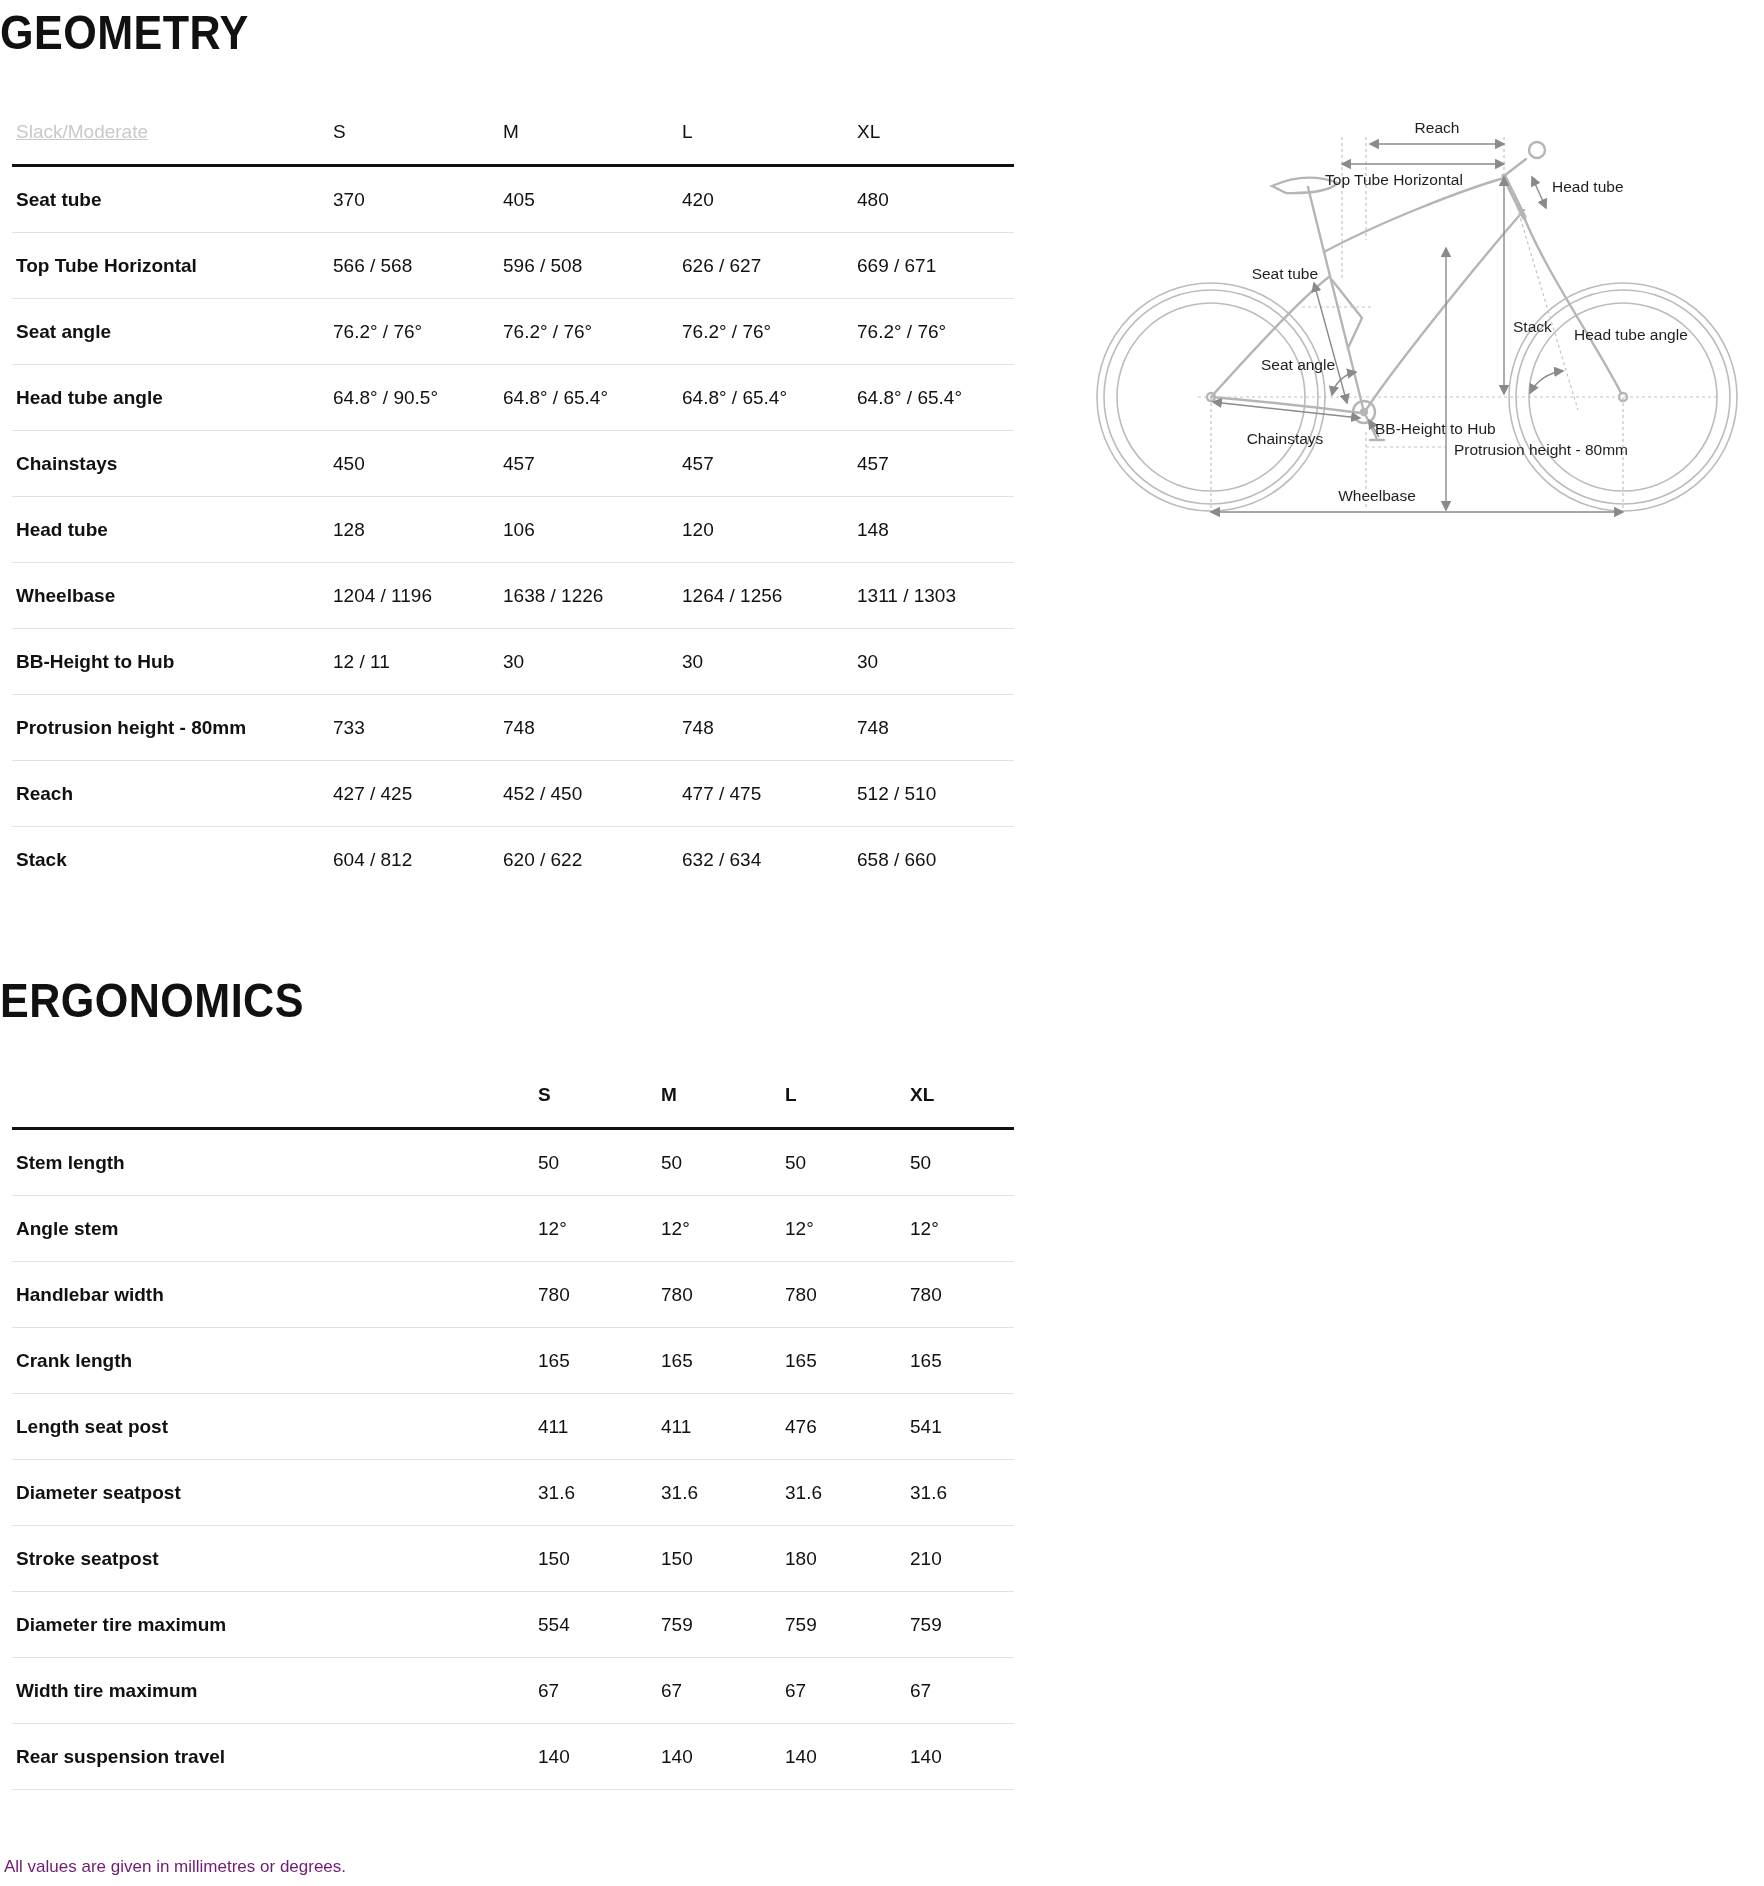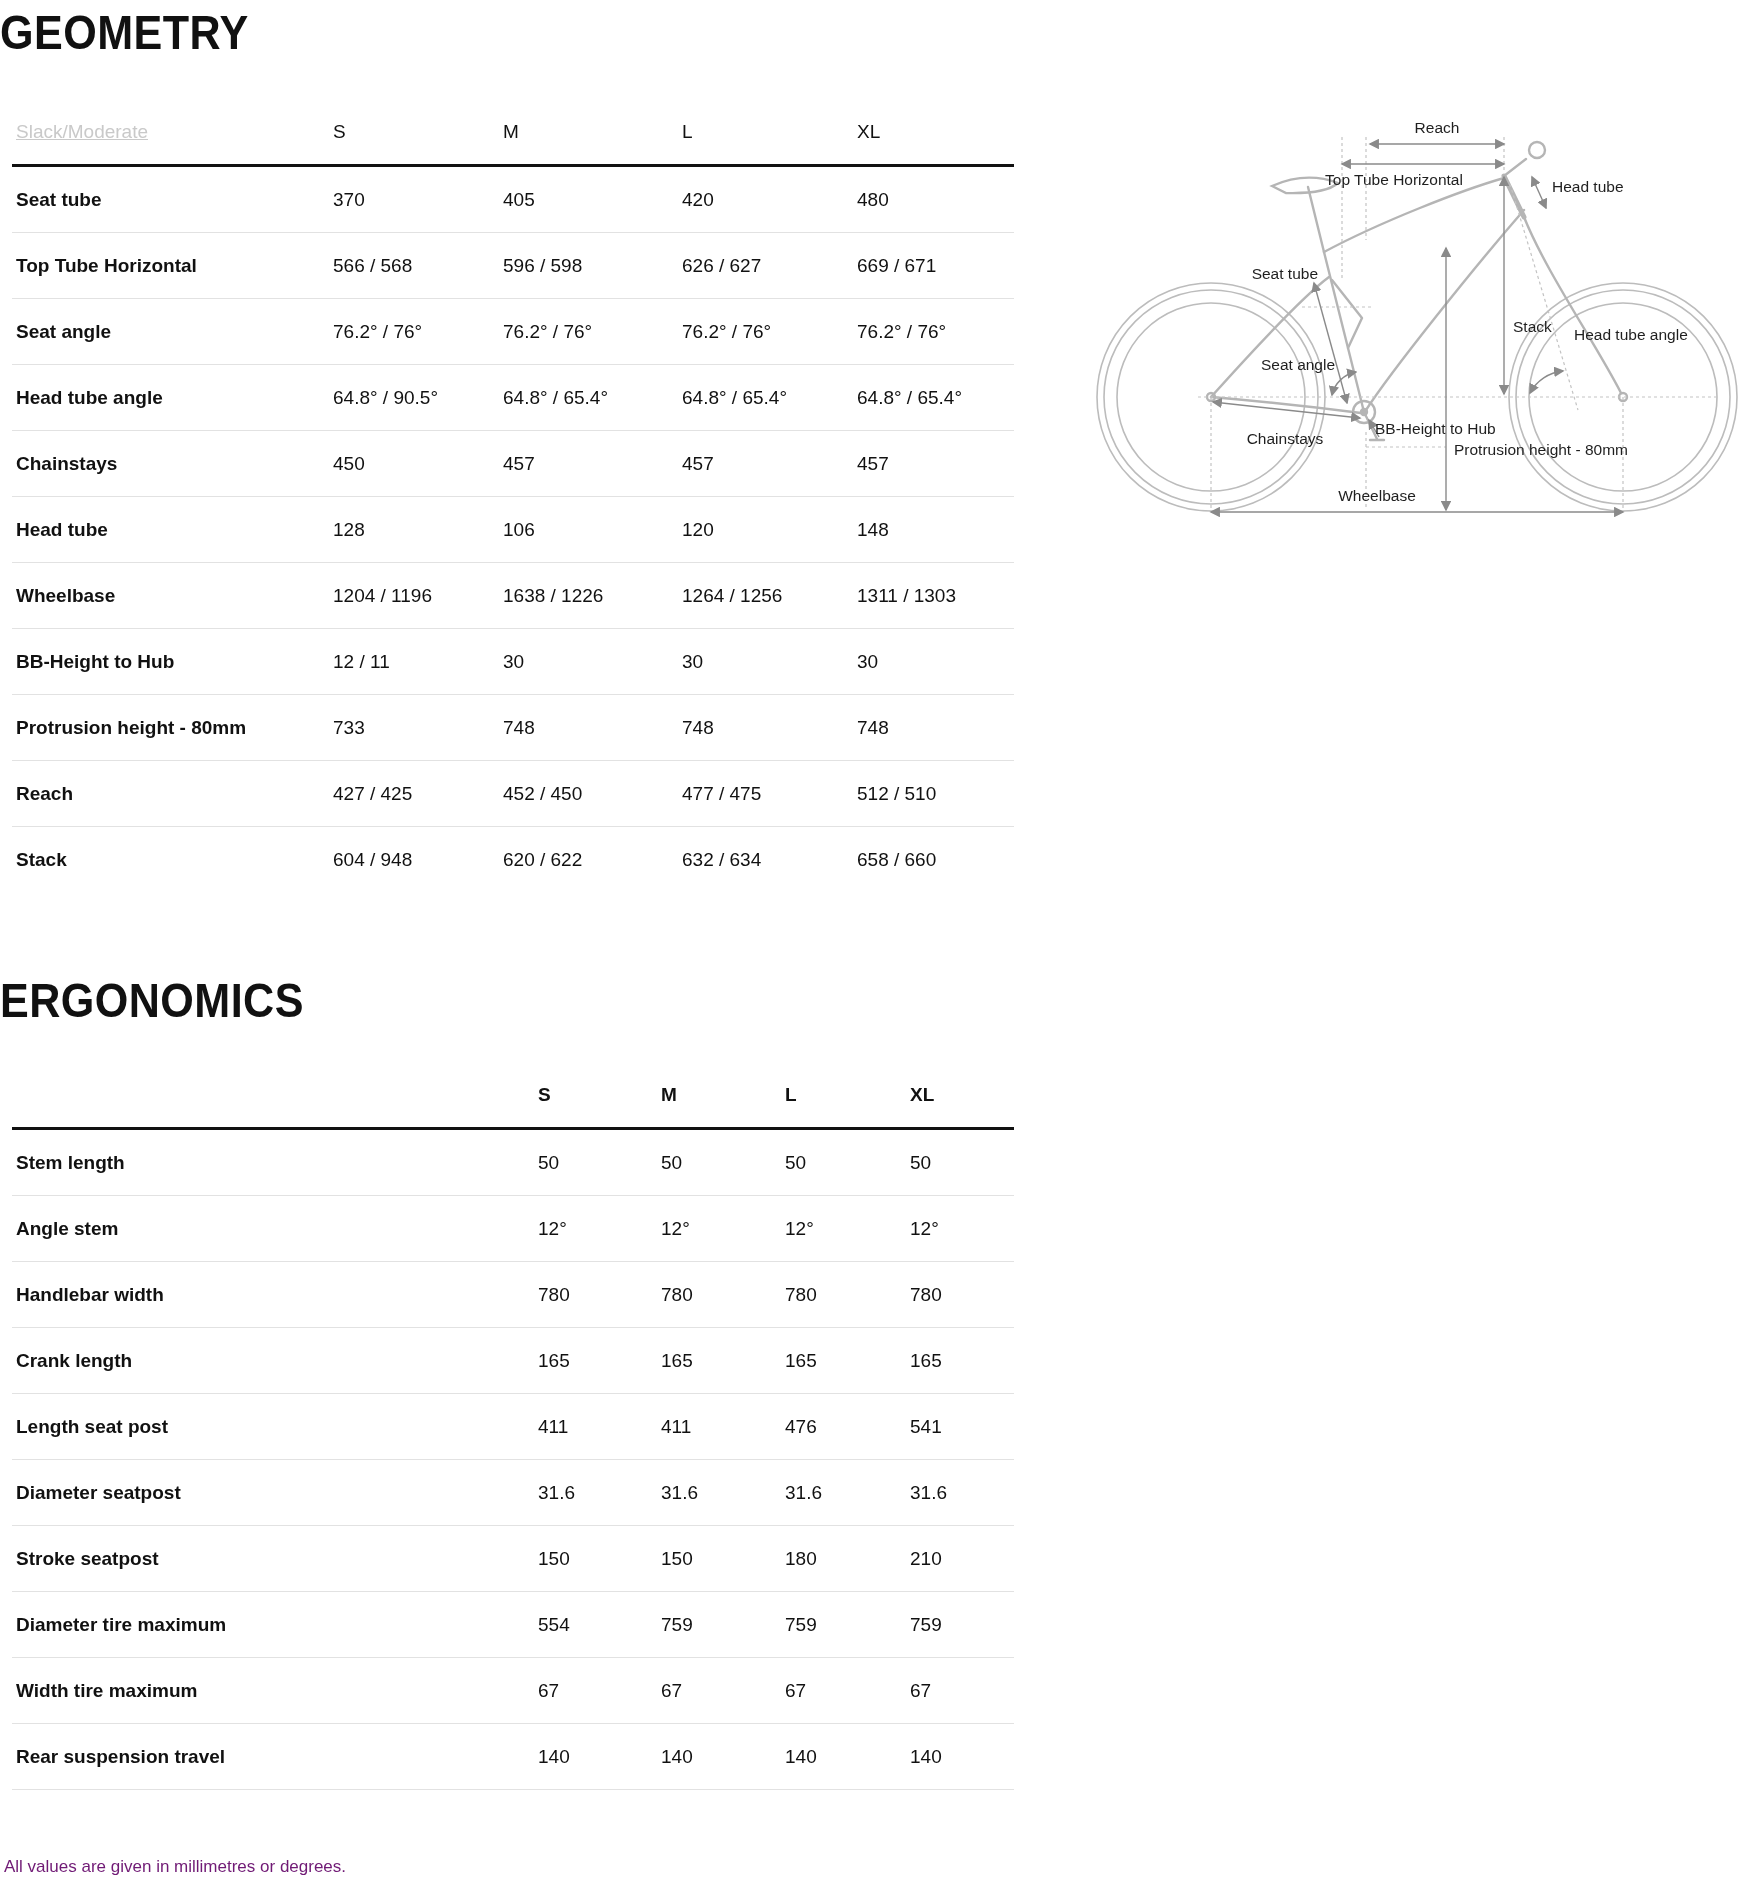--- a/index.html
+++ b/index.html
@@ -46,21 +46,21 @@
   <div class="trow">
         <div class="tlabel">Seat tube</div>
         <div class="tval">370</div>
         <div class="tval">405</div>
         <div class="tval">420</div>
         <div class="tval">480</div>
       </div>
       <div class="trow">
         <div class="tlabel">Top Tube Horizontal</div>
         <div class="tval">566 / 568</div>
-        <div class="tval">596 / 598</div>
+        <div class="tval">596 / 508</div>
         <div class="tval">626 / 627</div>
         <div class="tval">669 / 671</div>
       </div>
       <div class="trow">
         <div class="tlabel">Seat angle</div>
         <div class="tval">76.2° / 76°</div>
         <div class="tval">76.2° / 76°</div>
         <div class="tval">76.2° / 76°</div>
         <div class="tval">76.2° / 76°</div>
       </div>
@@ -108,21 +108,21 @@
       </div>
       <div class="trow">
         <div class="tlabel">Reach</div>
         <div class="tval">427 / 425</div>
         <div class="tval">452 / 450</div>
         <div class="tval">477 / 475</div>
         <div class="tval">512 / 510</div>
       </div>
       <div class="trow">
         <div class="tlabel">Stack</div>
-        <div class="tval">604 / 948</div>
+        <div class="tval">604 / 812</div>
         <div class="tval">620 / 622</div>
         <div class="tval">632 / 634</div>
         <div class="tval">658 / 660</div>
       </div>
     </div>
 
   <svg class="diagram" viewBox="0 0 684 445">
     <defs>
       <marker id="ma" viewBox="0 0 10 10" refX="8.5" refY="5" markerWidth="7.5" markerHeight="7.5" orient="auto-start-reverse">
         <path d="M0,0 L10,5 L0,10 z" fill="#8a8a8a"></path>

